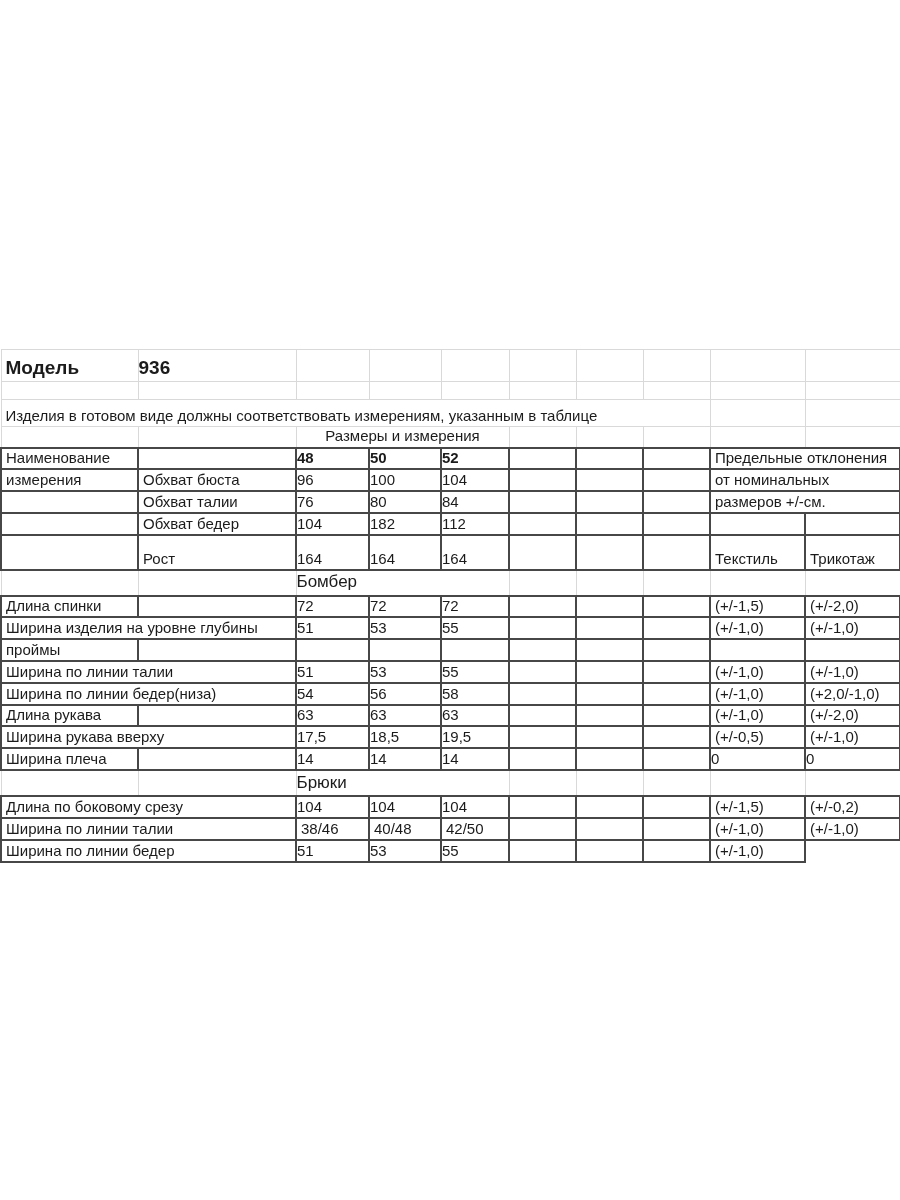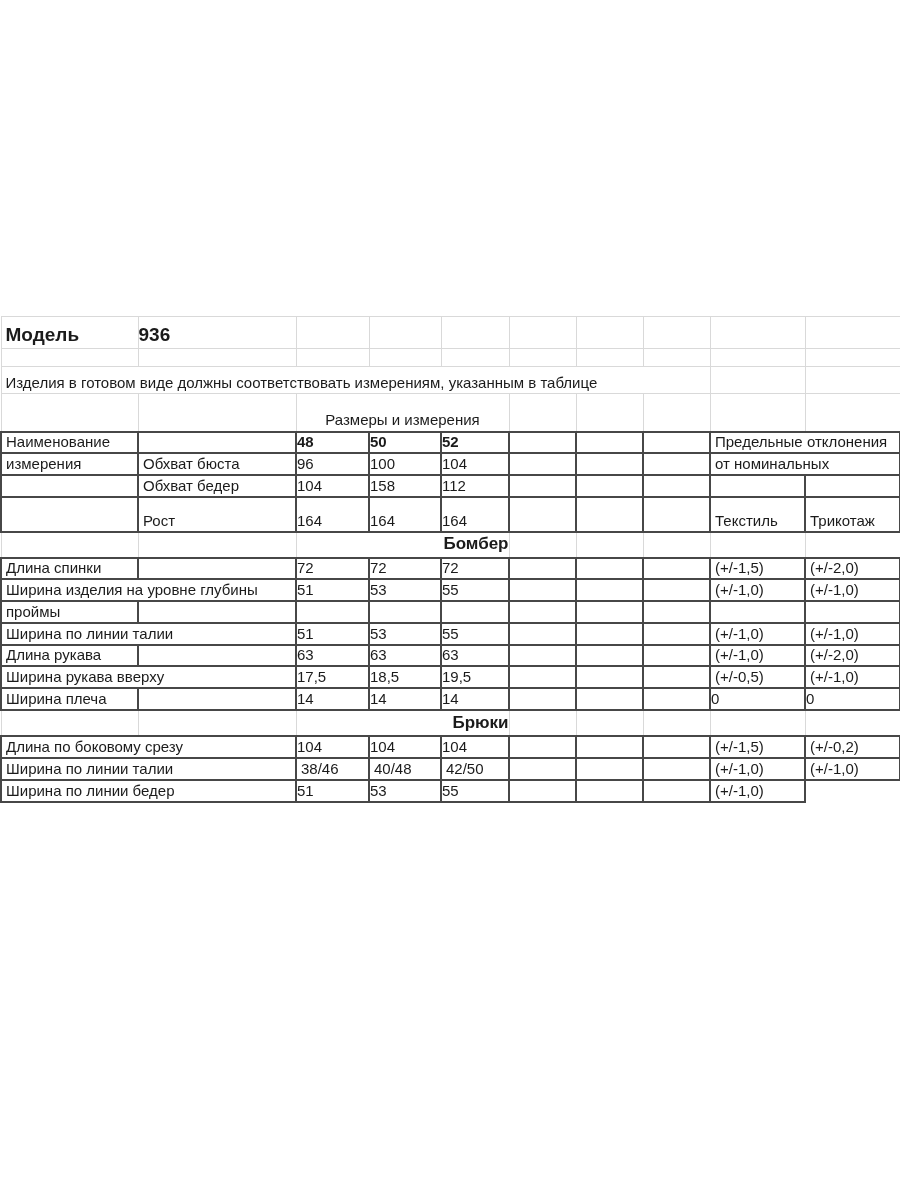--- a/index.html
+++ b/index.html
@@ -1,31 +1,31 @@
 <!DOCTYPE html>
 <html style="--bd: #474747; --bl: #d9d9d9; --tx: #1b1b1b;"><head>
 <meta charset="utf-8">
 <style>
   :root{ --bd:#474747; --bl:#d9d9d9; --tx:#1b1b1b; }
   html,body{ margin:0; padding:0; background:#ffffff; }
   body{ width:900px; height:1200px; position:relative; overflow:hidden;
         font-family:"Liberation Sans", sans-serif; color:var(--tx); }
-  table.xl{ position:absolute; left:0; top:316px; width:899px;
+  table.xl{ position:absolute; left:0; top:349px; width:899px;
             border-collapse:collapse; table-layout:fixed; }
   td{ font-size:15px; line-height:1.15; vertical-align:bottom;
       padding:0 0 2px 0; white-space:nowrap; overflow:visible;
       height:auto; }
   td.g{ border:1px solid var(--bl); }
   td.b{ border:2px solid var(--bd); }
   td.open{ border:none; }
   .lbl{ padding-left:4px; text-align:left; }
   .num{ padding-right:5px; text-align:left; }
   .bold{ font-weight:bold; }
   .big{ font-size:19px; }
-  .sec{ font-size:17px; font-weight:bold; text-align:right; padding-bottom:3px; }
+  .sec{ font-size:17px; font-weight:normal; text-align:left; padding-bottom:3px; }
   .ctr{ text-align:center; }
 </style>
 </head>
 <body>
 
 <table class="xl">
   <colgroup>
     <col style="width:137px">
       <col style="width:158px">
       <col style="width:73px">
@@ -64,21 +64,21 @@
     <td class="g"></td>
         <td class="g"></td>
   </tr>
 
   <tr style="height:27px">
     <td class="g lbl" colspan="8">Изделия в готовом виде должны соответствовать измерениям, указанным в таблице</td>
     <td class="g"></td>
         <td class="g"></td>
   </tr>
 
-  <tr style="height:38px">
+  <tr style="height:21px">
     <td class="g"></td>
         <td class="g"></td>
     <td class="g ctr" colspan="3">Размеры и измерения</td>
     <td class="g"></td>
         <td class="g"></td>
     <td class="g"></td>
         <td class="g"></td>
     <td class="g"></td>
   </tr>
 
@@ -99,26 +99,37 @@
     <td class="b lbl">Обхват бюста</td>
     <td class="b num">96</td>
     <td class="b num">100</td>
     <td class="b num">104</td>
     <td class="b"></td>
         <td class="b"></td>
     <td class="b"></td>
     <td class="b lbl" colspan="2">от номинальных</td>
   </tr>
 
+  <tr style="height:22px">
+    <td class="b"></td>
+    <td class="b lbl">Обхват талии</td>
+    <td class="b num">76</td>
+    <td class="b num">80</td>
+    <td class="b num">84</td>
+    <td class="b"></td>
+        <td class="b"></td>
+    <td class="b"></td>
+    <td class="b lbl" colspan="2">размеров +/-см.</td>
+  </tr>
 
   <tr style="height:22px">
     <td class="b"></td>
     <td class="b lbl">Обхват бедер</td>
     <td class="b num">104</td>
-    <td class="b num">158</td>
+    <td class="b num">182</td>
     <td class="b num">112</td>
     <td class="b"></td>
         <td class="b"></td>
     <td class="b"></td>
     <td class="b"></td>
         <td class="b"></td>
   </tr>
 
   <tr style="height:35px">
     <td class="b"></td>
@@ -188,20 +199,31 @@
     <td class="b num">51</td>
     <td class="b num">53</td>
     <td class="b num">55</td>
     <td class="b"></td>
         <td class="b"></td>
     <td class="b"></td>
     <td class="b lbl">(+/-1,0)</td>
     <td class="b lbl">(+/-1,0)</td>
   </tr>
 
+  <tr style="height:22px">
+    <td class="b lbl" colspan="2">Ширина по линии бедер(низа)</td>
+    <td class="b num">54</td>
+    <td class="b num">56</td>
+    <td class="b num">58</td>
+    <td class="b"></td>
+        <td class="b"></td>
+    <td class="b"></td>
+    <td class="b lbl">(+/-1,0)</td>
+    <td class="b lbl">(+2,0/-1,0)</td>
+  </tr>
 
   <tr style="height:16px">
     <td class="b lbl">Длина рукава</td>
     <td class="b"></td>
     <td class="b num">63</td>
     <td class="b num">63</td>
     <td class="b num">63</td>
     <td class="b"></td>
         <td class="b"></td>
     <td class="b"></td>

